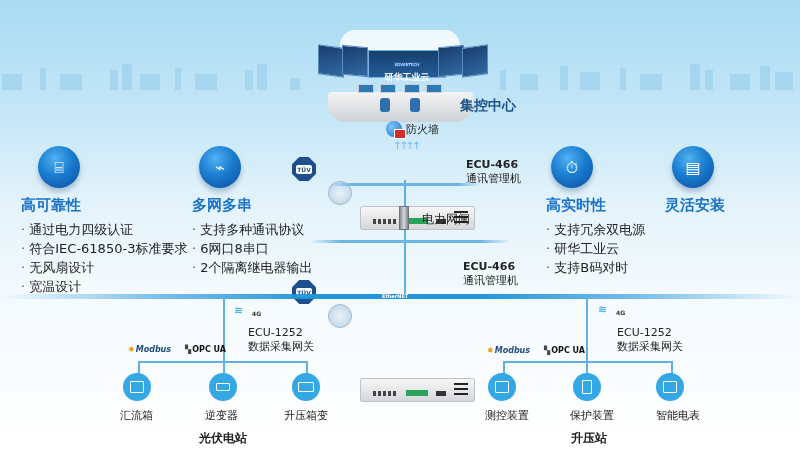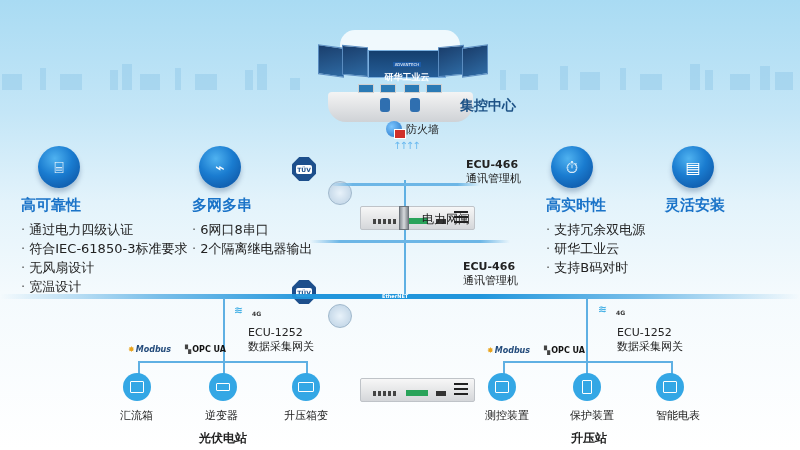--- a/index.html
+++ b/index.html
@@ -144,20 +144,21 @@
     <li>宽温设计</li>
   </ul>
 </div>
 
 <div class="abs" style="left:199px;top:146px">
   <div class="feat-icon">⌁</div>
 </div>
 <div class="abs" style="left:192px;top:196px">
   <div class="feat-title" style="margin-top:0">多网多串</div>
   <ul class="feat-list">
+    <li>支持多种通讯协议</li>
     <li>6网口8串口</li>
     <li>2个隔离继电器输出</li>
   </ul>
 </div>
 
 <div class="abs" style="left:551px;top:146px">
   <div class="feat-icon">⏱</div>
 </div>
 <div class="abs" style="left:546px;top:196px">
   <div class="feat-title" style="margin-top:0">高实时性</div>

